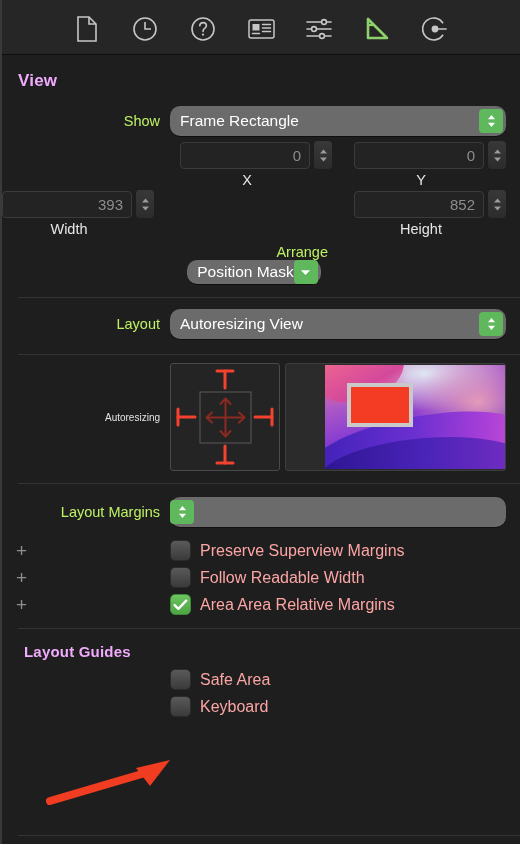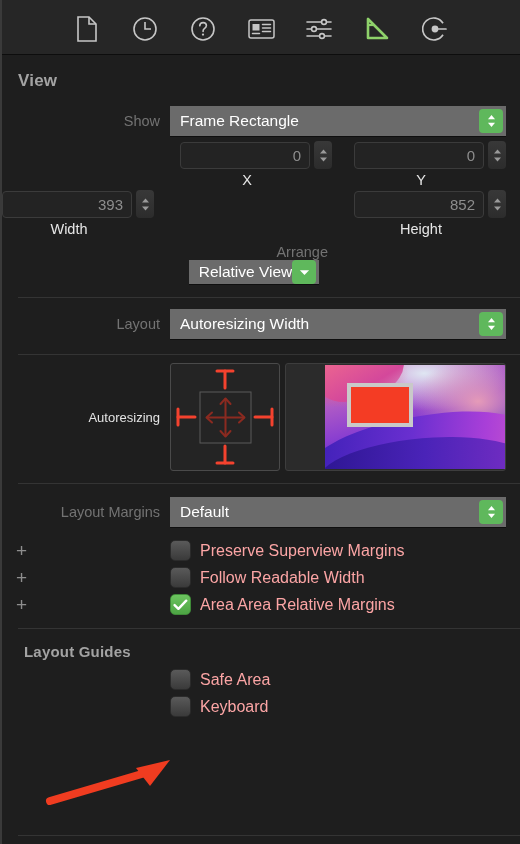--- a/index.html
+++ b/index.html
@@ -35,21 +35,21 @@
     display: flex; align-items: center; justify-content: center;
     border-radius: 4px;
     cursor: default;
   }
   .tb-btn svg { display: block; }
 
   
   .sect-head {
     font-size: 17px;
     font-weight: bold;
-    color: #a3a3a3;
+    color: #f0abfc;
     padding: 16px 0 10px 16px;
     letter-spacing: .2px;
   }
   .sect-head.sub { font-size: 15px; padding: 14px 0 6px 22px; }
 
   .divider {
     height: 1px;
     background: #343434;
     margin-left: 16px;
   }
@@ -58,30 +58,30 @@
   .row {
     display: flex;
     align-items: center;
     padding: 5px 14px 5px 0;
   }
   .lbl {
     width: 168px;
     text-align: right;
     padding-right: 10px;
     font-size: 14.5px;
-    color: #737373;
+    color: #bef264;
     flex: none;
   }
 
   
   .popup {
     flex: 1;
     height: 30px;
     background: #6b6b6b;
-    border-radius: 0;
+    border-radius: 10px;
     display: flex;
     align-items: center;
     position: relative;
     box-shadow: 0 1px 0 rgba(0,0,0,.5);
   }
   .popup .ptext {
     flex: 1;
     padding-left: 10px;
     font-size: 15.5px;
     color: #fff;
@@ -131,21 +131,21 @@
   }
   .numcap {
     font-size: 14.5px;
     color: #e6e6e6;
     margin-top: 3px;
     margin-right: 18px;
   }
 
   
   .autorow { display: flex; align-items: center; padding: 8px 14px 8px 0; }
-  .ar-label { width: 168px; text-align: right; padding-right: 10px; font-size: 13px; color:#e3e3e3; flex:none;}
+  .ar-label { width: 168px; text-align: right; padding-right: 10px; font-size: 10px; color:#e3e3e3; flex:none;}
   .ar-box {
     width: 110px; height: 108px;
     background: #242424;
     border: 1px solid #4a4a4a;
     border-radius: 3px;
     position: relative;
     flex: none;
   }
   .ar-prev {
     flex: 1;
@@ -375,35 +375,35 @@
             </svg>
         </div>
       </div>
       <div class="numcap">Height</div>
     </div>
   </div>
 
   <div class="row" style="margin-top:2px;flex-direction:column;">
     <div class="lbl">Arrange</div>
     <div class="popup">
-      <span class="ptext">Relative View</span>
+      <span class="ptext">Position Mask</span>
       <span class="pbtn">
         <svg width="11" height="7" viewBox="0 0 11 7">
             <path d="M5.5 6 L0.9 1.2 H10.1 Z" fill="#fff"></path>
           </svg>
       </span>
     </div>
   </div>
 
   <div class="divider" style="margin-top:8px;"></div>
 
   <div class="row" style="margin-top:6px;">
     <div class="lbl">Layout</div>
     <div class="popup">
-      <span class="ptext">Autoresizing Width</span>
+      <span class="ptext">Autoresizing View</span>
       <span class="pbtn">
         <svg class="chev" viewBox="0 0 10 6">
             <path d="M5 0 L9.2 5 H0.8 Z" fill="#fff"></path>
           </svg>
         <svg class="chev" viewBox="0 0 10 6">
             <path d="M5 6 L0.8 1 H9.2 Z" fill="#fff"></path>
           </svg>
       </span>
     </div>
   </div>
@@ -460,21 +460,20 @@
         <div class="prev-rect"></div>
       </div>
     </div>
   </div>
 
   <div class="divider" style="margin-top:4px;"></div>
 
   <div class="row" style="margin-top:8px;">
     <div class="lbl">Layout Margins</div>
     <div class="popup">
-      <span class="ptext">Default</span>
       <span class="pbtn">
         <svg class="chev" viewBox="0 0 10 6">
             <path d="M5 0 L9.2 5 H0.8 Z" fill="#fff"></path>
           </svg>
         <svg class="chev" viewBox="0 0 10 6">
             <path d="M5 6 L0.8 1 H9.2 Z" fill="#fff"></path>
           </svg>
       </span>
     </div>
   </div>

